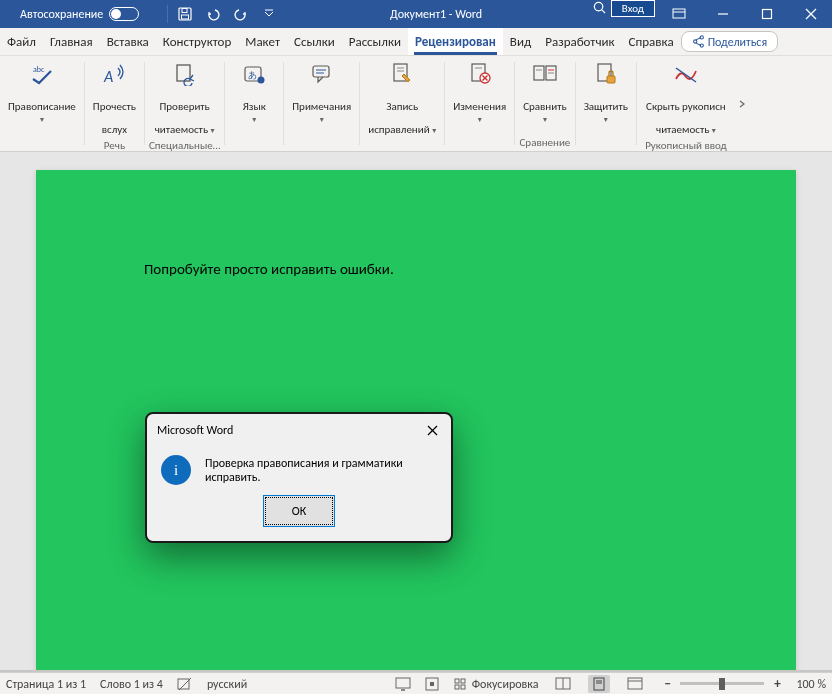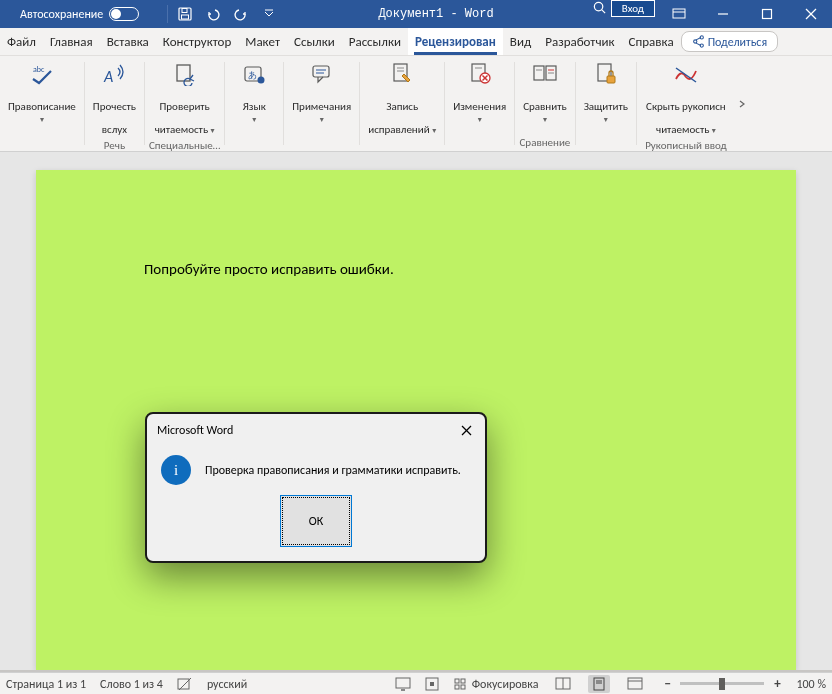--- a/index.html
+++ b/index.html
@@ -6,21 +6,21 @@
 body { width: 832px; height: 694px; overflow: hidden; background: #e6e6e6; display: flex; flex-direction: column; }
 
 
 .titlebar { height: 28px; background: #2b579a; color: #fff; display: flex; align-items: center; font-size: 12px; }
 .titlebar .autosave { display: flex; align-items: center; gap: 6px; padding: 0 20px; }
 .toggle { width: 30px; height: 14px; border: 1px solid #fff; border-radius: 8px; position: relative; cursor: pointer; }
 .toggle::after { content: ""; position: absolute; width: 10px; height: 10px; border-radius: 50%; background: #fff; top: 1px; left: 1px; }
 .qat { display: flex; align-items: center; gap: 6px; padding-left: 8px; }
 .qat .qicon { width: 22px; height: 22px; display: flex; align-items: center; justify-content: center; cursor: pointer; }
 .qat .sep { width: 1px; height: 18px; background: #4a70ac; }
-.titlebar .title { flex: 1; text-align: center; font-family: Liberation Mono, monospace; }
+.titlebar .title { flex: 1; text-align: center; }
 .titlebar .right { display: flex; align-items: flex-start; gap: 4px; padding-right: 1px; }
 .loginbtn { background: #174a90; border: 1px solid #fff; font-size: 11px; padding: 1px 10px; color: #fff; cursor: pointer; }
 .winbtn { width: 40px; height: 28px; display: flex; align-items: center; justify-content: center; cursor: pointer; }
 .winbtn svg { stroke: #fff; }
 
 
 .ribbontabs { height: 28px; background: #f3f2f1; display: flex; align-items: stretch; font-size: 13px; border-bottom: 1px solid #e1dfdd; }
 .ribbontabs .tab { padding: 0 7px; display: flex; align-items: center; cursor: pointer; white-space: nowrap; color: #2b2b2b; position: relative; }
 .ribbontabs .tab.active { color: #2b579a; font-weight: 600; }
 .ribbontabs .tab.active::after { content: ""; position: absolute; left: 6px; right: 6px; bottom: 0; height: 3px; background: #2b579a; }
@@ -34,33 +34,33 @@
 .rgroup .glabel { font-size: 11px; color: #666; padding: 1px 0 2px; white-space: nowrap; text-overflow: ellipsis; overflow: hidden; max-width: 100%; }
 .rsep { width: 1px; background: #e1dfdd; margin: 6px 0; }
 .rbtn { display: flex; flex-direction: column; align-items: center; justify-content: flex-start; padding: 2px 4px; cursor: pointer; border-radius: 3px; min-width: 50px; }
 .rbtn .ricon { width: 28px; height: 28px; display: flex; align-items: center; justify-content: center; margin-bottom: 2px; }
 .rbtn .rlabel { font-size: 11px; color: #2b2b2b; text-align: center; line-height: 1.2; white-space: nowrap; margin-top: 10px; }
 .rbtn .chev { font-size: 8px; color: #666; margin-top: 1px; }
 .ribbon .more { width: 14px; display: flex; align-items: center; justify-content: center; cursor: pointer; }
 
 
 .doc-area { flex: 1; background: #e6e6e6; display: flex; justify-content: center; overflow: hidden; position: relative; padding-top: 18px; }
-.page { width: 760px; height: 100%; background: #bef264; box-shadow: 0 2px 6px rgba(0,0,0,0.15); padding: 90px 108px 0; position: relative; }
+.page { width: 760px; height: 100%; background: #22c55e; box-shadow: 0 2px 6px rgba(0,0,0,0.15); padding: 90px 108px 0; position: relative; }
 .page .content { font-family: Calibri, sans-serif; font-size: 15px; color: #000; }
 
 
-.dialog-wrap { position: absolute; top: 260px; left: 145px; width: 342px; border-radius: 16px; }
+.dialog-wrap { position: absolute; top: 260px; left: 145px; width: 308px; border-radius: 16px; }
 .dialog { background: #f0f0f0; border: 2px solid #1a1a1a; border-radius: 8px; box-shadow: 0 14px 36px rgba(0,0,0,0.45); overflow: hidden; }
 .dialog .dtitle { display: flex; align-items: center; justify-content: space-between; padding: 7px 10px 4px 10px; font-size: 12px; color: #000; }
 .dialog .dclose { cursor: pointer; width: 18px; height: 18px; display: flex; align-items: center; justify-content: center; }
 .dialog .dbody { display: flex; align-items: center; gap: 14px; padding: 12px 14px 10px 14px; }
 .dialog .dicon { width: 30px; height: 30px; border-radius: 50%; background: #0f6cbd; color: #fff; display: flex; align-items: center; justify-content: center; font-family: Georgia, serif; font-size: 15px; flex-shrink: 0; }
 .dialog .dmsg { font-size: 12px; color: #000; }
 .dialog .dbuttons { display: flex; justify-content: center; padding: 0 12px 14px; }
-.dialog .dok { min-width: 72px; padding: 18px 18px; font-size: 12px; background: #e1e1e1; border: 1px solid #0078d4; outline: 1px dotted #000; outline-offset: -3px; cursor: pointer; }
+.dialog .dok { min-width: 72px; padding: 8px 18px; font-size: 12px; background: #e1e1e1; border: 1px solid #0078d4; outline: 1px dotted #000; outline-offset: -3px; cursor: pointer; }
 
 
 .statusbar { height: 22px; background: #f3f2f1; border-top: 1px solid #d0d0d0; display: flex; align-items: center; font-size: 12px; color: #444; padding: 0 6px; gap: 14px; }
 .statusbar .sitem { display: flex; align-items: center; gap: 5px; cursor: pointer; }
 .statusbar .spacer { flex: 1; }
 .viewbtn { width: 22px; height: 18px; display: flex; align-items: center; justify-content: center; cursor: pointer; border-radius: 2px; }
 .viewbtn.active { background: #d0d0d0; }
 .zoom { display: flex; align-items: center; gap: 6px; }
 .zoom .slider { width: 84px; height: 3px; background: #c0c0c0; position: relative; }
 .zoom .slider::after { content: ""; position: absolute; width: 6px; height: 12px; background: #605e5c; top: -4px; left: 50%; transform: translateX(-50%); }

